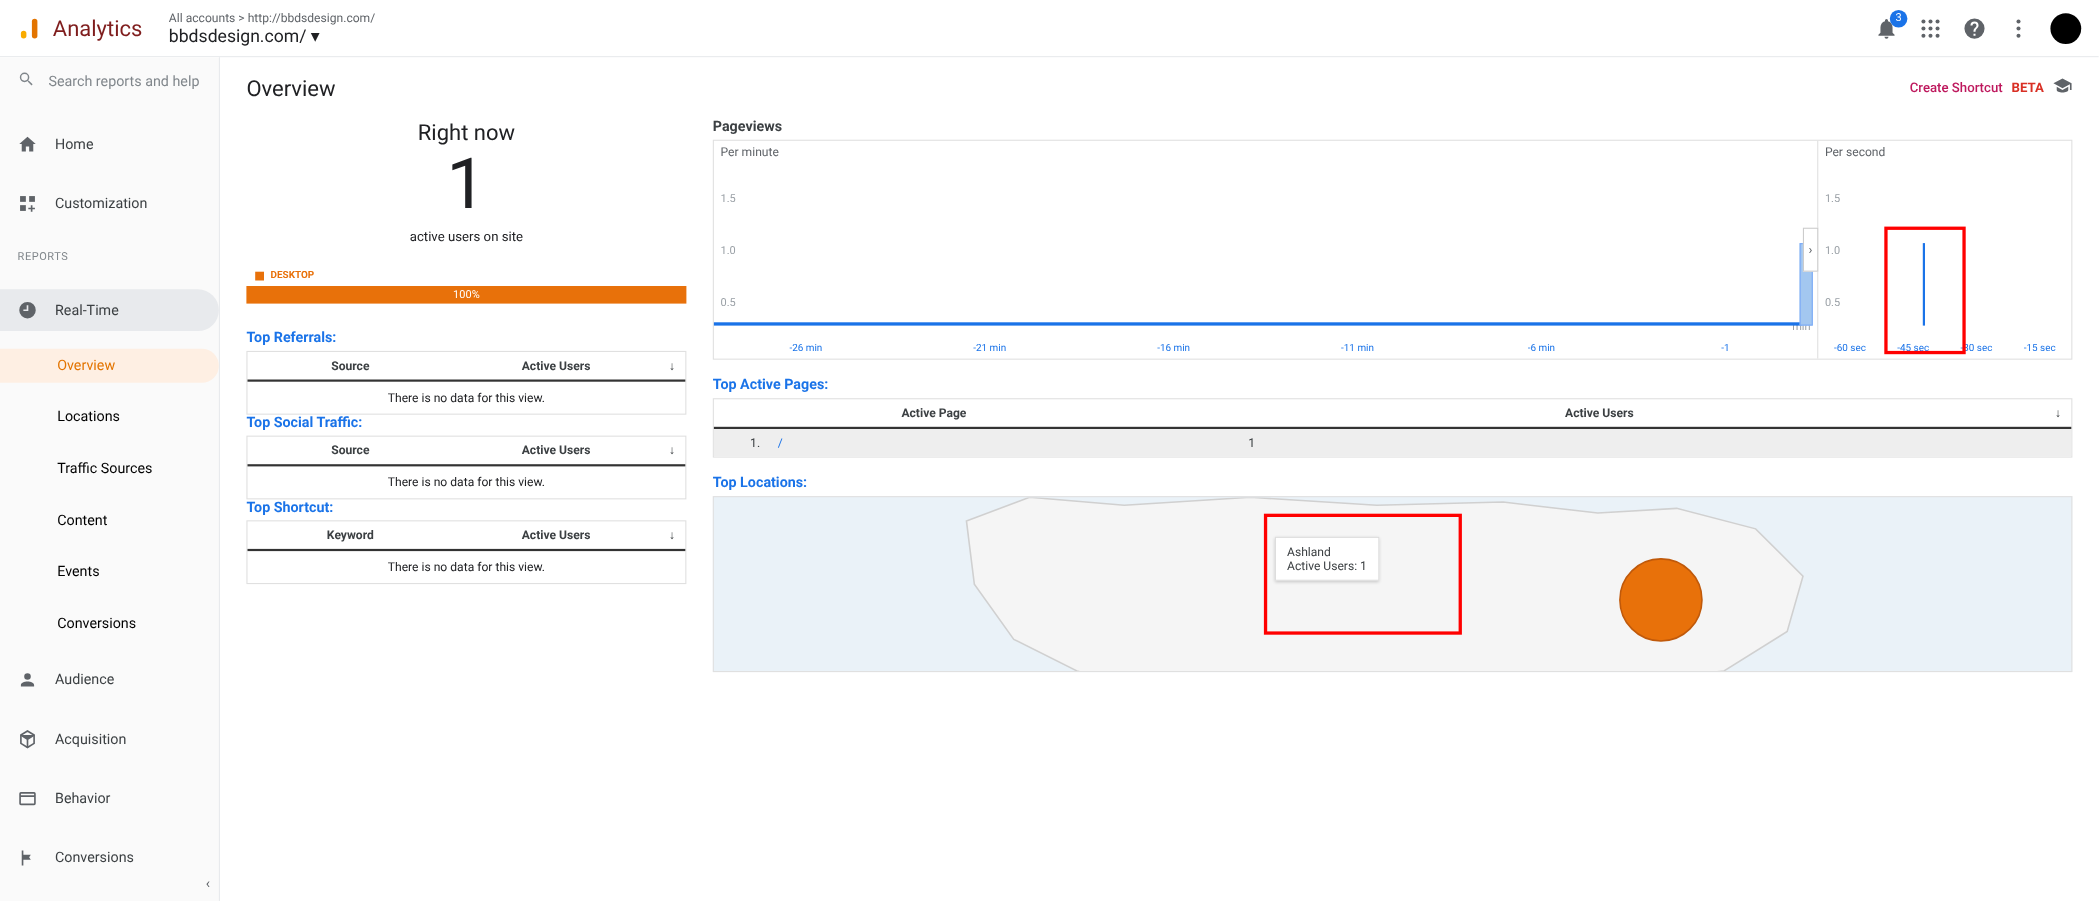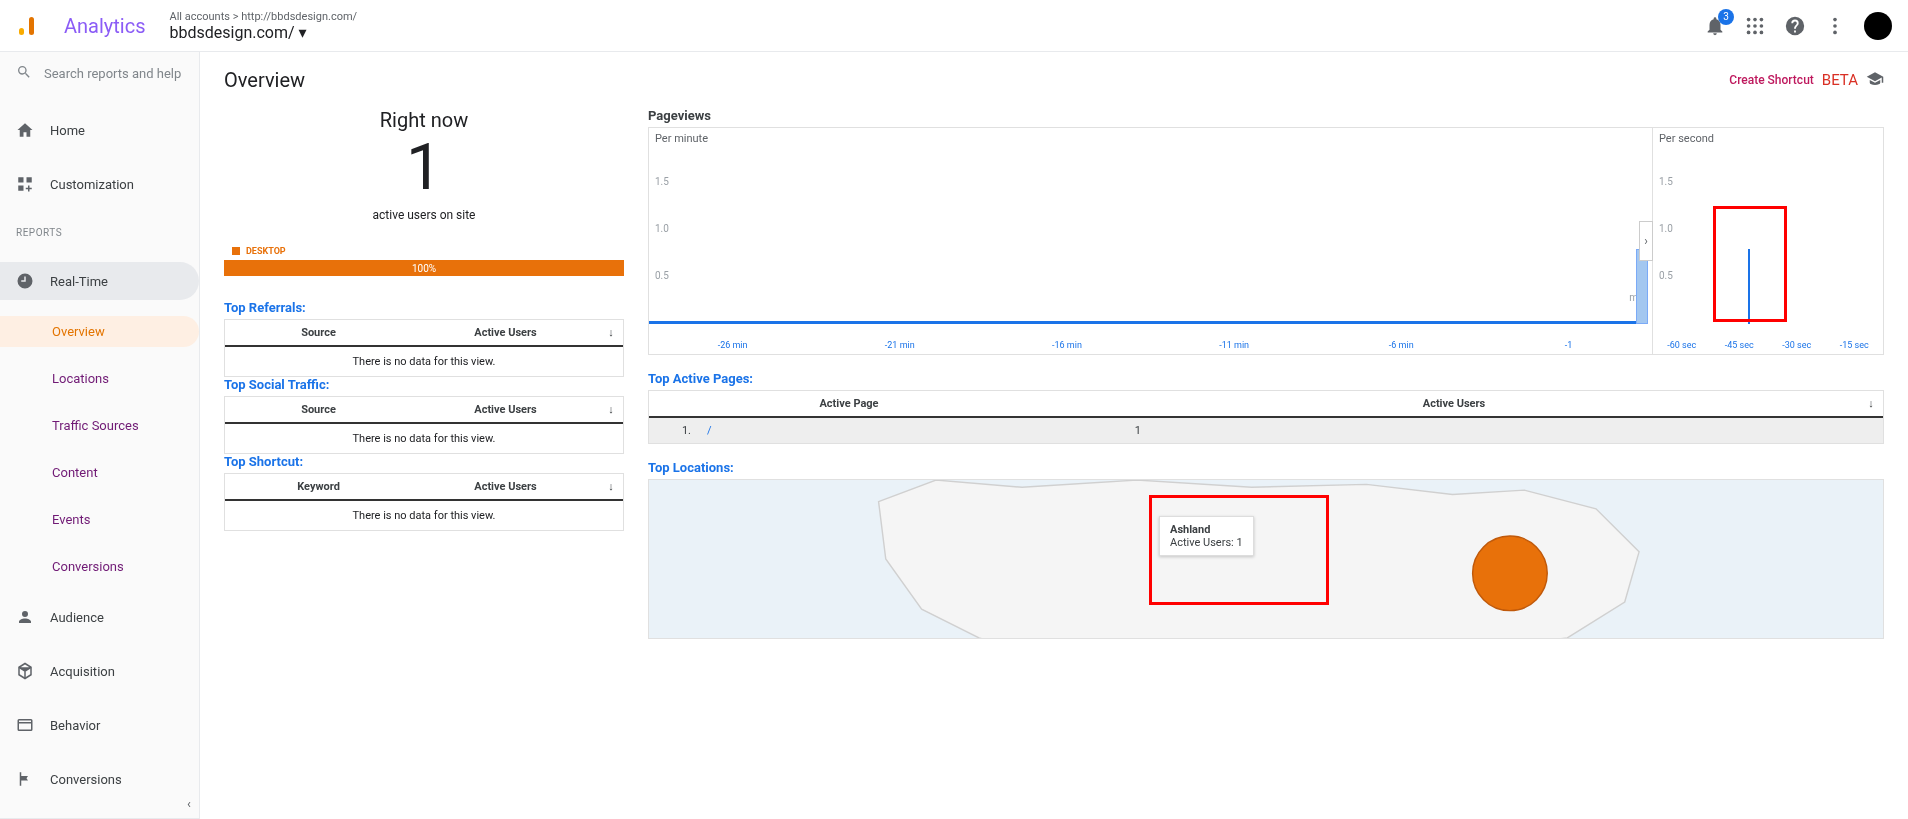--- a/index.html
+++ b/index.html
@@ -2,49 +2,49 @@
 <html><head>
 <meta charset="utf-8">
 <style>
 * { box-sizing: border-box; margin: 0; padding: 0; }
 body { font-family: Roboto, Arial, sans-serif; font-size: 13px; color: #3c4043; background: #fff; }
 
 
 .header { height: 52px; border-bottom: 1px solid #e8eaed; display: flex; align-items: center; padding: 0 16px; }
 .ga-logo { display: flex; align-items: center; margin-right: 24px; }
 .ga-logo-icon { width: 24px; height: 24px; margin-right: 8px; }
-.ga-logo-text { font-size: 20px; color: #8b5cf6; font-weight: 400; margin-left: 16px; }
+.ga-logo-text { font-size: 20px; color: #7f1d1d; font-weight: 400; }
 .account-picker { display: flex; flex-direction: column; font-size: 12px; }
 .breadcrumb { color: #5f6368; font-size: 11px; }
 .property { font-size: 16px; color: #202124; display: flex; align-items: center; }
 .property .caret { margin-left: 4px; }
 .header-right { margin-left: auto; display: flex; align-items: center; gap: 18px; }
 .hdr-ic { color: #5f6368; width: 22px; height: 22px; cursor: pointer; position: relative; display:flex; align-items:center; justify-content:center;}
 .notif-badge { position: absolute; top: -6px; right: -8px; background: #1a73e8; color: #fff; border-radius: 50%; width: 16px; height: 16px; font-size: 10px; display: flex; align-items: center; justify-content: center; }
 .avatar { width: 28px; height: 28px; border-radius: 50%; background: #000; display:flex; align-items:center; justify-content:center; color:#f4b400; font-size:9px;}
 
 
 .body-area { display: flex; height: calc(100vh - 52px); }
 .sidebar { width: 200px; background: #fafafa; border-right: 1px solid #e8eaed; display: flex; flex-direction: column; position: relative; gap: 16px; }
 .search-row { display: flex; align-items: center; padding: 12px 16px; color: #80868b; font-size: 13px; }
 .search-row span.ic { margin-right: 12px; }
 .nav-item { display: flex; align-items: center; padding: 10px 16px; color: #3c4043; font-size: 13px; cursor: pointer; gap: 16px;}
 .nav-item.active { background: #e8eaed; border-radius: 0 20px 20px 0; }
 .nav-section-label { padding: 8px 16px; font-size: 10px; letter-spacing: 0.5px; color: #80868b; text-transform: uppercase; }
-.sub-item { padding: 8px 16px 8px 52px; font-size: 13px; color: #701a75; cursor: pointer; }
+.sub-item { padding: 8px 16px 8px 52px; font-size: 13px; color: #000000; cursor: pointer; }
 .sub-item.active { color: #e37400; background: #feefe3; border-radius: 0 20px 20px 0; }
 .nav-icon { width: 18px; height: 18px; color: #5f6368; display:flex; align-items:center; justify-content:center;}
 .collapse-caret { position: absolute; bottom: 8px; right: 8px; color: #5f6368; cursor:pointer;}
 
 .main { flex: 1; overflow: auto; padding: 16px 24px; }
 .page-header { display: flex; align-items: center; margin-bottom: 16px; }
 .page-title { font-size: 20px; font-weight: 400; color: #202124; }
 .page-header-right { margin-left: auto; display: flex; align-items: center; gap: 8px; }
 .shortcut-link { color: #be185d; font-size: 12px; font-weight: 500; cursor:pointer;}
-.beta-badge { color: #d93025; font-size: 15px; font-weight: 400; }
+.beta-badge { color: #d93025; font-size: 12px; font-weight: 700; }
 .grad-cap { color: #5f6368; }
 
 .content-grid { display: flex; gap: 24px; }
 .col-left { width: 400px; }
 .col-right { flex: 1; }
 
 
 .right-now { text-align: center; margin-bottom: 24px; }
 .right-now-title { font-size: 20px; color: #202124; font-weight: 400; margin-bottom: 4px; }
 .right-now-count { font-size: 64px; color: #202124; font-weight: 400; line-height: 1; }
@@ -59,21 +59,21 @@
 .small-table { border: 1px solid #e0e0e0; font-size: 11px; }
 .st-head { display: flex; border-bottom: 2px solid #333; font-weight: 700; }
 .st-head > div { padding: 6px 8px; }
 .st-head .c1 { flex:1; text-align:center;}
 .st-head .c2 { flex:1; text-align:center;}
 .st-head .c3 { width: 24px; text-align:center;}
 .st-empty { text-align: center; padding: 8px; color: #202124; }
 
 
 .pv-title { font-size: 13px; font-weight: 700; margin-bottom: 4px; }
-.charts-row { display: flex; border: 1px solid #e0e0e0; height: 228px; position: relative; }
+.charts-row { display: flex; border: 1px solid #e0e0e0; height: 200px; position: relative; }
 .chart-minute { flex: 1; border-right: 1px solid #e0e0e0; position: relative; padding: 4px 0 0 4px; font-size: 10px; color: #5f6368;}
 .chart-second { width: 230px; position: relative; padding: 4px 0 0 4px; font-size: 10px; color: #5f6368;}
 .chart-label { position: absolute; top: 4px; left: 6px; font-size: 11px; color: #5f6368; }
 .y-tick { position:absolute; left:6px; font-size:10px; color:#9aa0a6;}
 .x-ticks { position:absolute; bottom:4px; left:0; right:0; display:flex; font-size:9px; color:#1a73e8; }
 .x-ticks span { flex:1; text-align:center;}
 .min-bar { position:absolute; bottom:30px; right:4px; width:12px; background:#a3c7f0; border:1px solid #7baaf7;}
 .min-baseline { position:absolute; bottom:30px; left:0; right:14px; height:3px; background:#1a73e8;}
 .chart-expand { position:absolute; right:-1px; top:50%; transform:translateY(-50%); width:14px; height:40px; border:1px solid #ccc; background:#fff; display:flex; align-items:center; justify-content:center; font-size:12px; color:#5f6368; z-index:2;}
 .sec-bar { position:absolute; bottom:30px; background:#1a73e8; width:2px;}
@@ -376,21 +376,21 @@
           </div>
         </div>
 
         <div class="panel-title">Top Locations:</div>
         <div class="map-box">
           <svg class="map-svg" viewBox="0 0 860 160" preserveAspectRatio="xMidYMid slice">
             <path d="M160,40 L200,25 L260,30 L340,25 L420,30 L500,28 L560,35 L610,32 L660,45 L690,75 L680,110 L640,135 L560,145 L480,150 L420,145 L360,150 L320,140 L280,150 L230,135 L190,115 L165,80 Z" fill="#f5f5f5" stroke="#d0d0d0" stroke-width="1"></path>
             <circle class="map-circle" cx="600" cy="90" r="26"></circle>
           </svg>
           <div class="map-tooltip" style="top:36px;left:510px;">
-            <div style="font-weight:700;">Ashland</div>
+            <div style="font-weight:400;">Ashland</div>
             <div>Active Users: 1</div>
           </div>
           <div class="red-hl" style="top:15px;left:500px;width:180px;height:110px;"></div>
         </div>
       </div>
     </div>
   </div>
 </div>
 
 </body></html>

